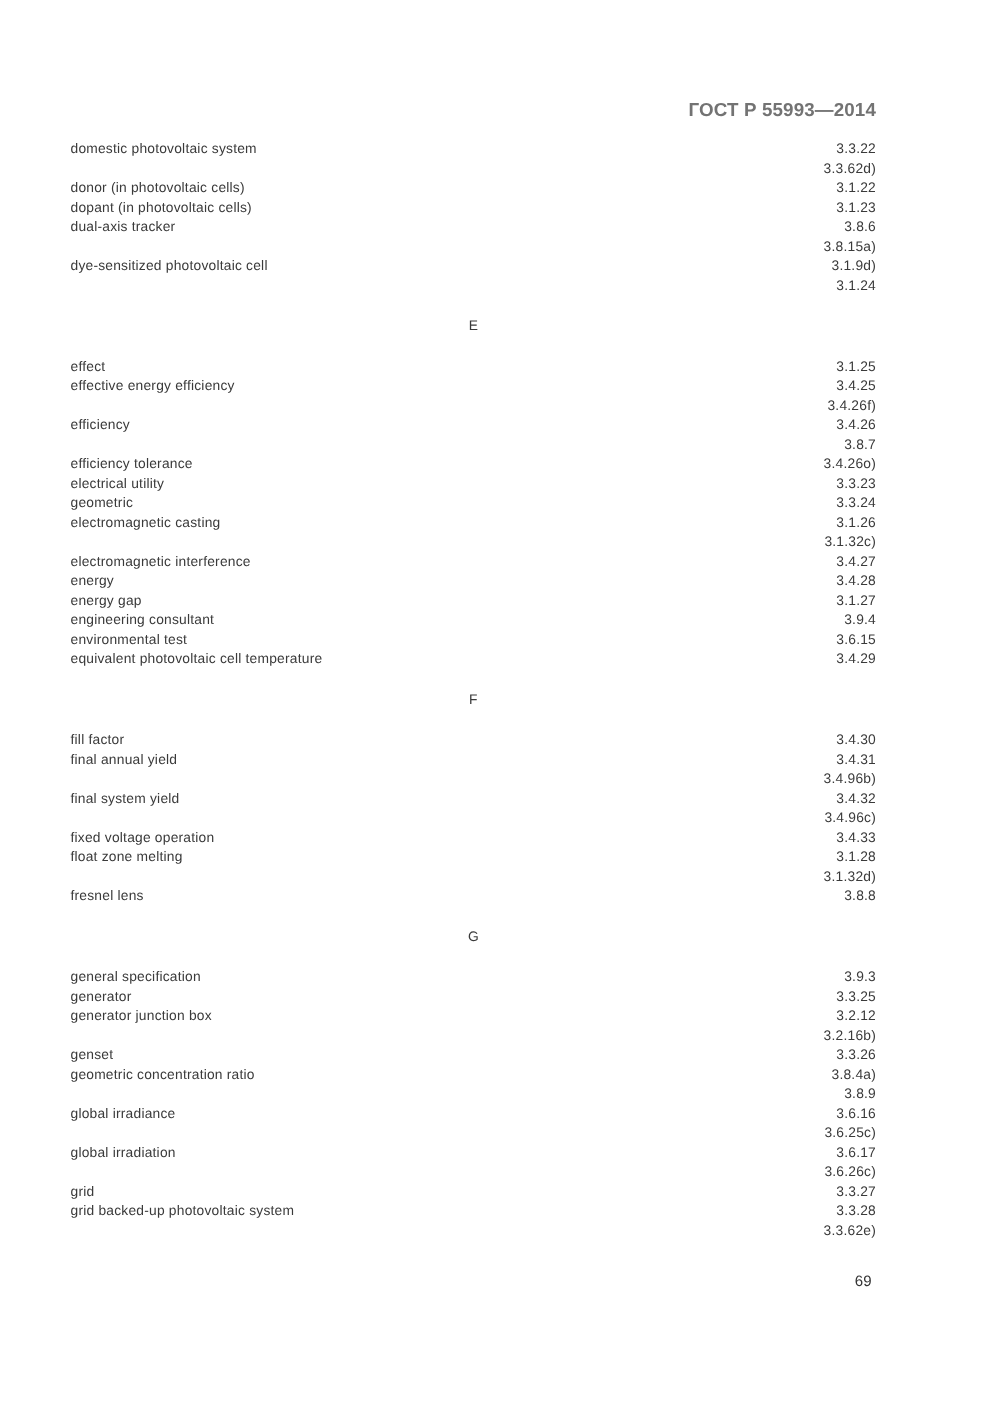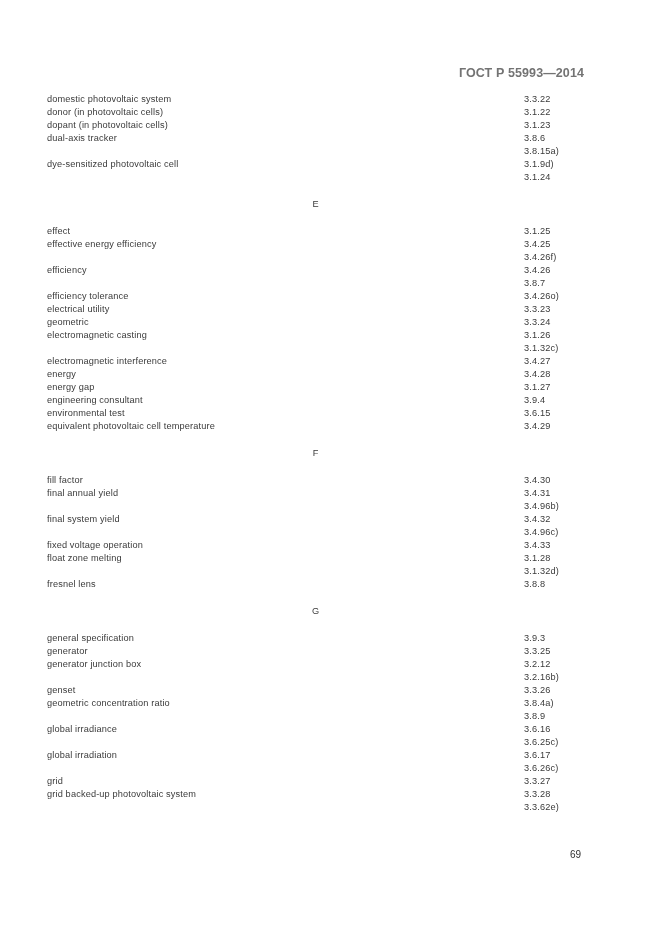--- a/index.html
+++ b/index.html
@@ -10,21 +10,21 @@
     .doc-header {
       position: absolute; top: 66px; right: 77px;
       font-family: "Liberation Sans", sans-serif; font-weight: bold;
       font-size: 12.5px; color: #737373; letter-spacing: 0.1px;
     }
     .index { position: absolute; left: 47px; top: 93px; width: 537px; }
     .row {
       display: flex; justify-content: space-between; align-items: baseline;
       height: 13px; line-height: 13px; font-size: 9.2px; letter-spacing: 0.15px;
     }
-    .row .ref { text-align: left; min-width: 60px; }
+    .row .ref { text-align: right; min-width: 60px; }
     .letter {
       height: 13px; line-height: 13px; font-size: 9.2px; text-align: center;
       margin: 14px 0 14px 0; padding-right: 0; width: 537px;
     }
     .page-num {
       position: absolute; top: 849px; right: 80px; font-size: 10px; color: #333; margin-left: 28px;
     }
   </style>
 </head>
 <body>
@@ -32,20 +32,24 @@
 <div class="doc-header">ГОСТ Р 55993—2014</div>
 
 <div class="index">
 
   <div>
     <div class="row">
         <span>domestic photovoltaic system</span>
         <span class="ref">3.3.22</span>
       </div>
     <div class="row">
+        <span></span>
+        <span class="ref">3.3.62d)</span>
+      </div>
+    <div class="row">
         <span>donor (in photovoltaic cells)</span>
         <span class="ref">3.1.22</span>
       </div>
     <div class="row">
         <span>dopant (in photovoltaic cells)</span>
         <span class="ref">3.1.23</span>
       </div>
     <div class="row">
         <span>dual-axis tracker</span>
         <span class="ref">3.8.6</span>

